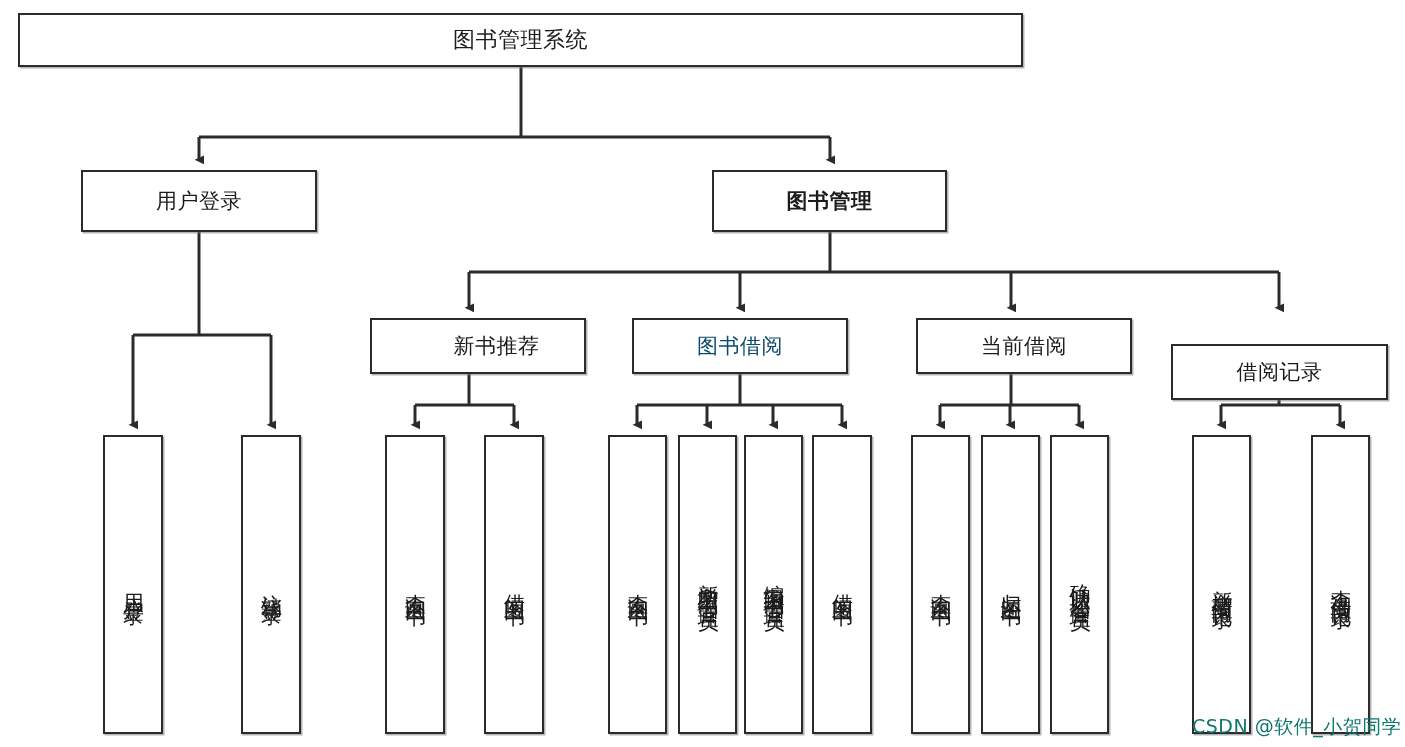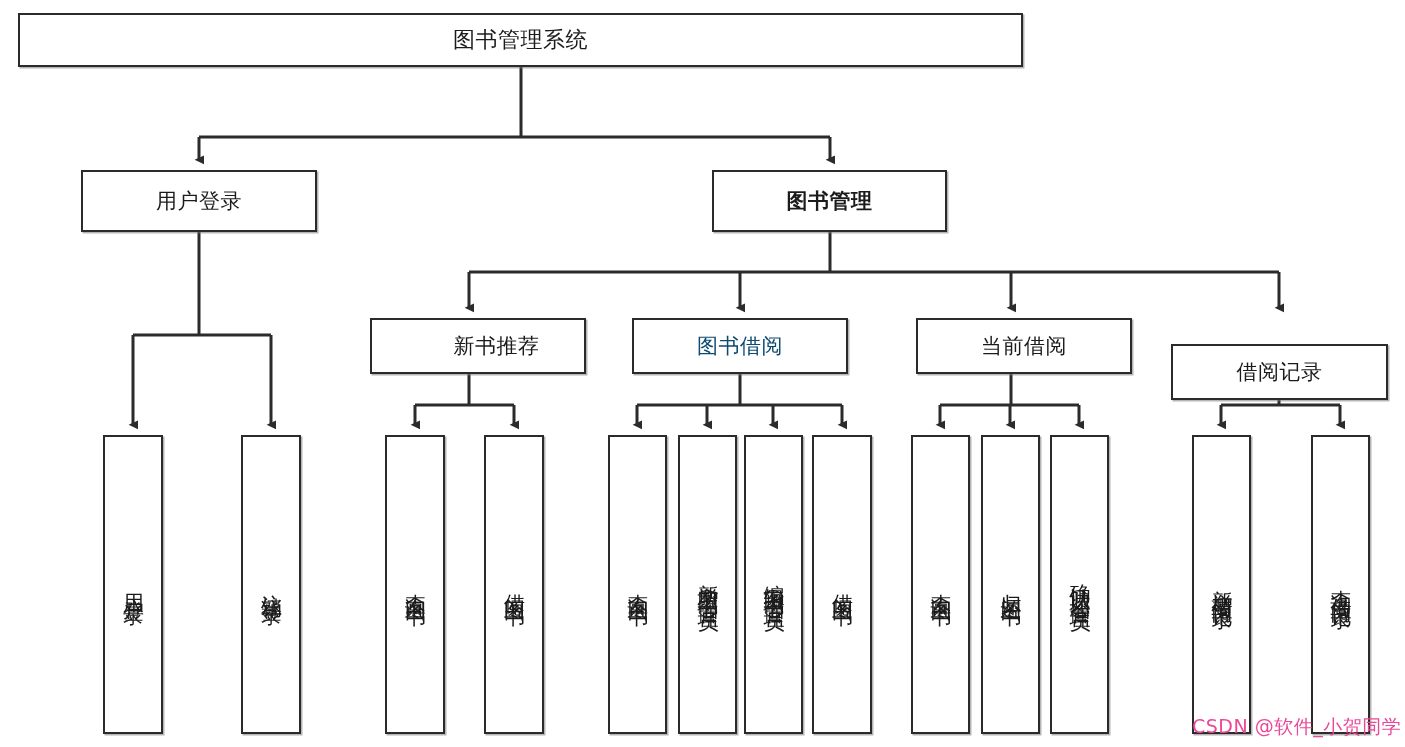--- a/index.html
+++ b/index.html
@@ -187,15 +187,15 @@
   <div class="node-box node-v" style="left: 1050px; top: 435px; width: 59px; height: 299px; border-color: rgb(43, 43, 43); background: rgb(255, 255, 255);">
     <span class="node-label" style="color: rgb(27, 27, 27);">确认归还（管理员）</span>
   </div>
   <div class="node-box node-v" style="left: 1192px; top: 435px; width: 59px; height: 299px; border-color: rgb(43, 43, 43); background: rgb(255, 255, 255);">
     <span class="node-label" style="color: rgb(27, 27, 27);">新增借阅记录</span>
   </div>
   <div class="node-box node-v" style="left: 1311px; top: 435px; width: 59px; height: 299px; border-color: rgb(43, 43, 43); background: rgb(255, 255, 255);">
     <span class="node-label" style="color: rgb(27, 27, 27);">查询借阅记录</span>
   </div>
 
-  <div class="watermark" style="left: 1192px; top: 714px; color: #ec4899;">CSDN @软件_小贺同学</div>
+  <div class="watermark" style="left: 1192px; top: 714px; color: #0f766e;">CSDN @软件_小贺同学</div>
 
 </div>
 
 </body></html>

